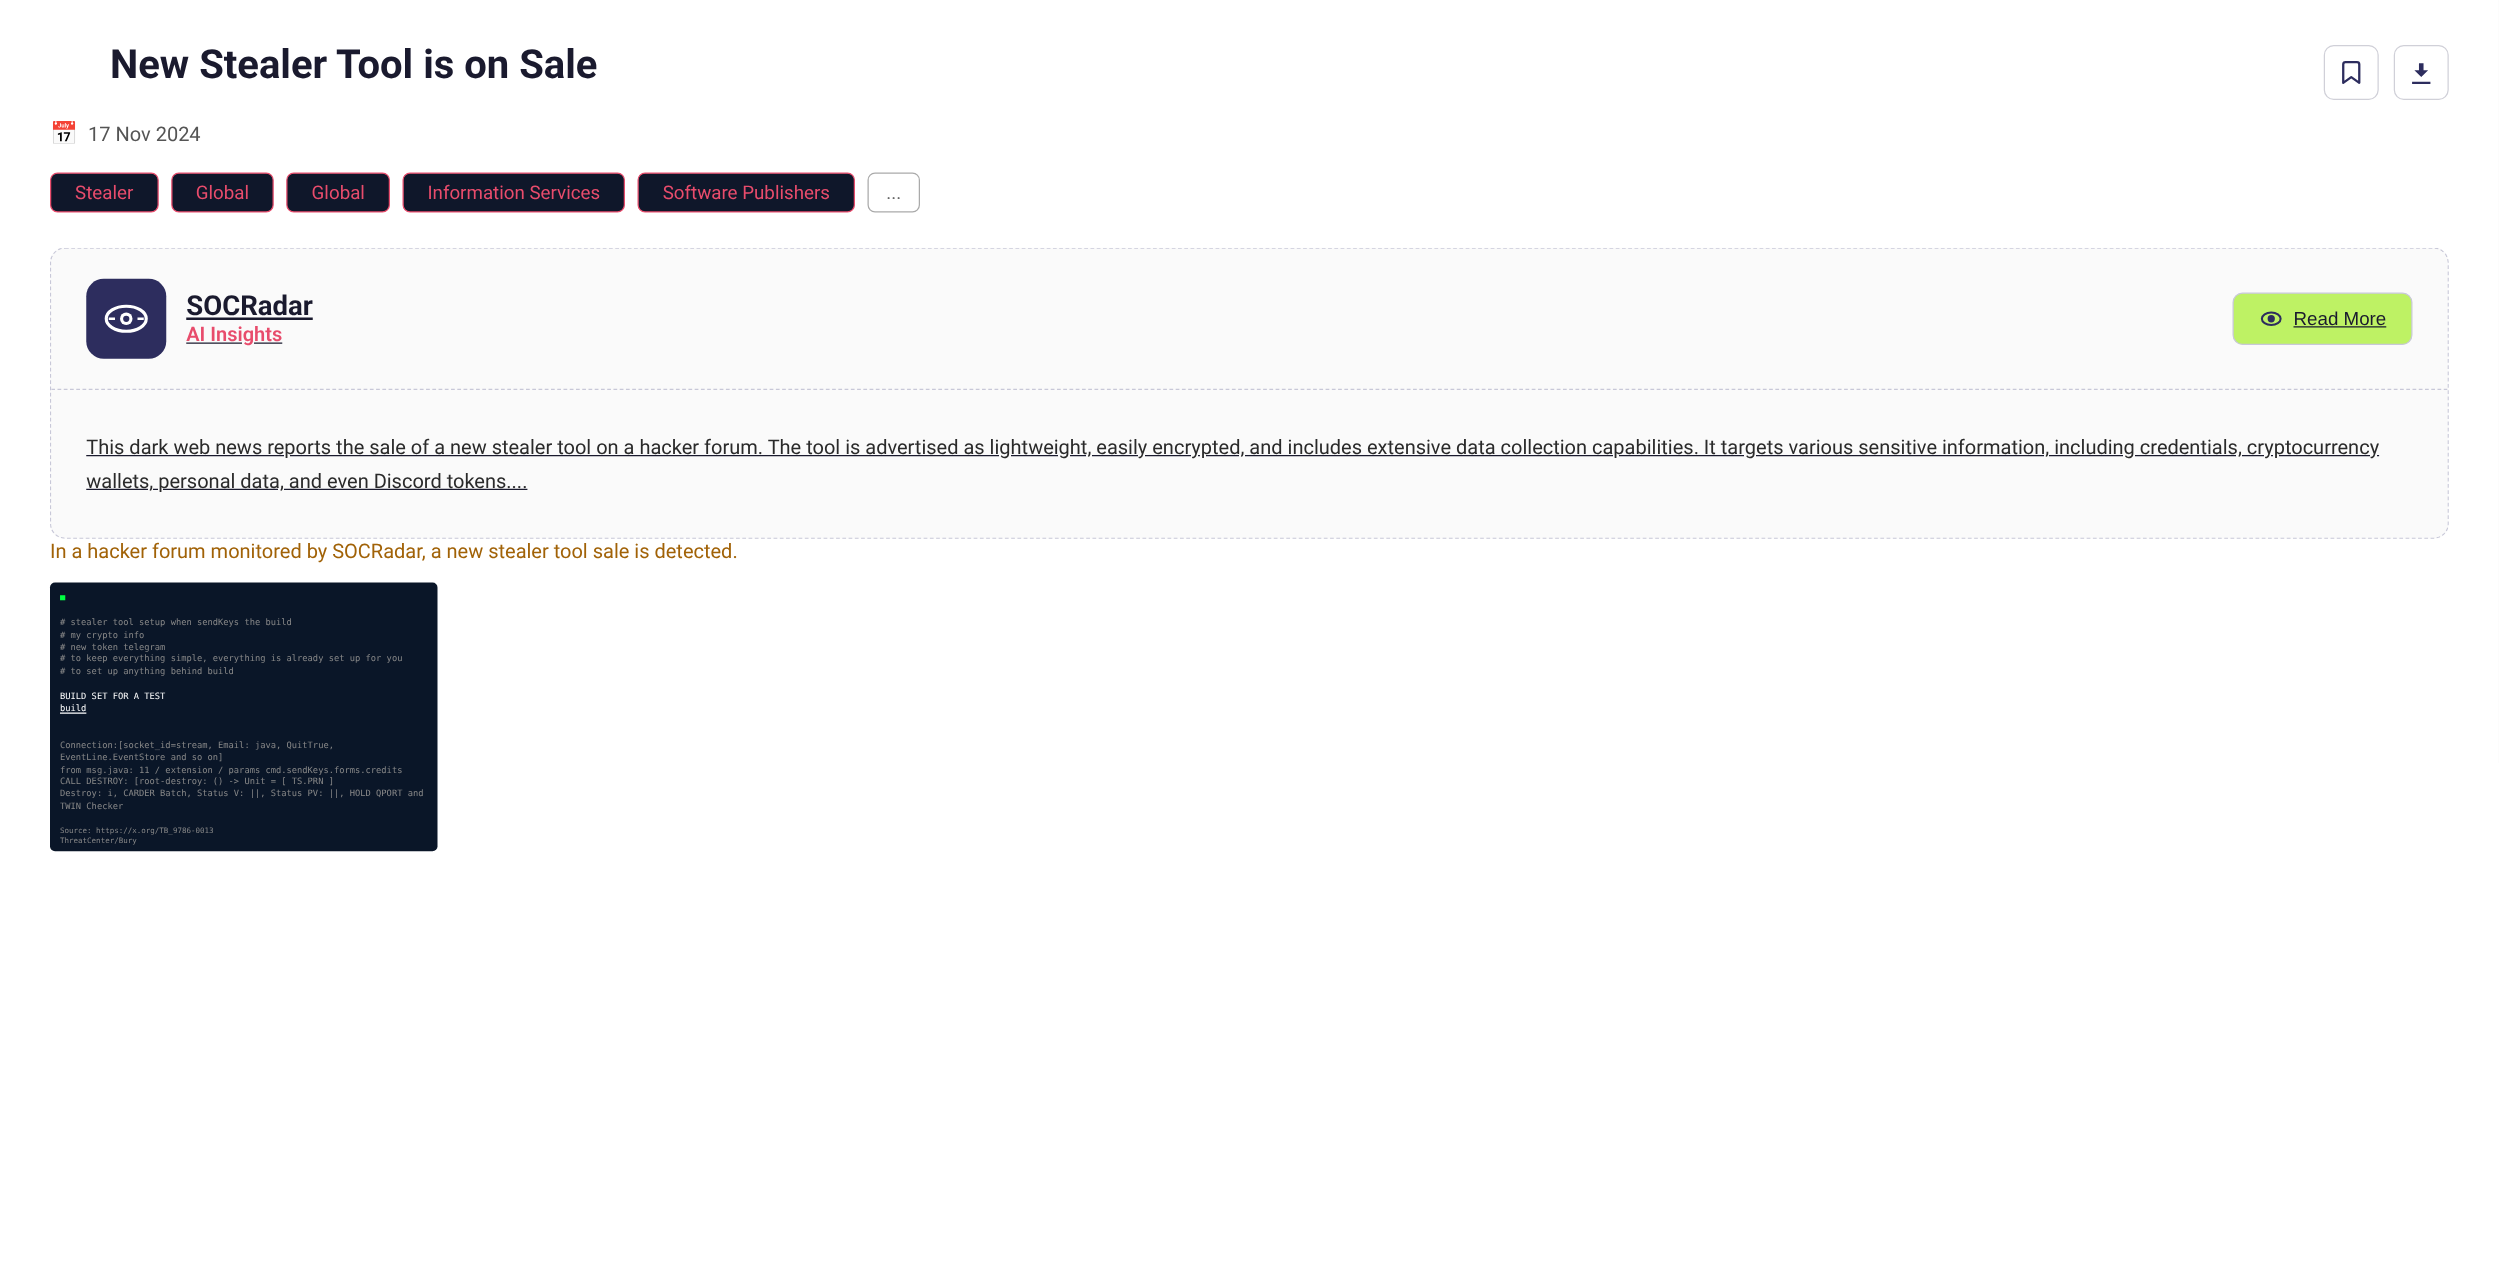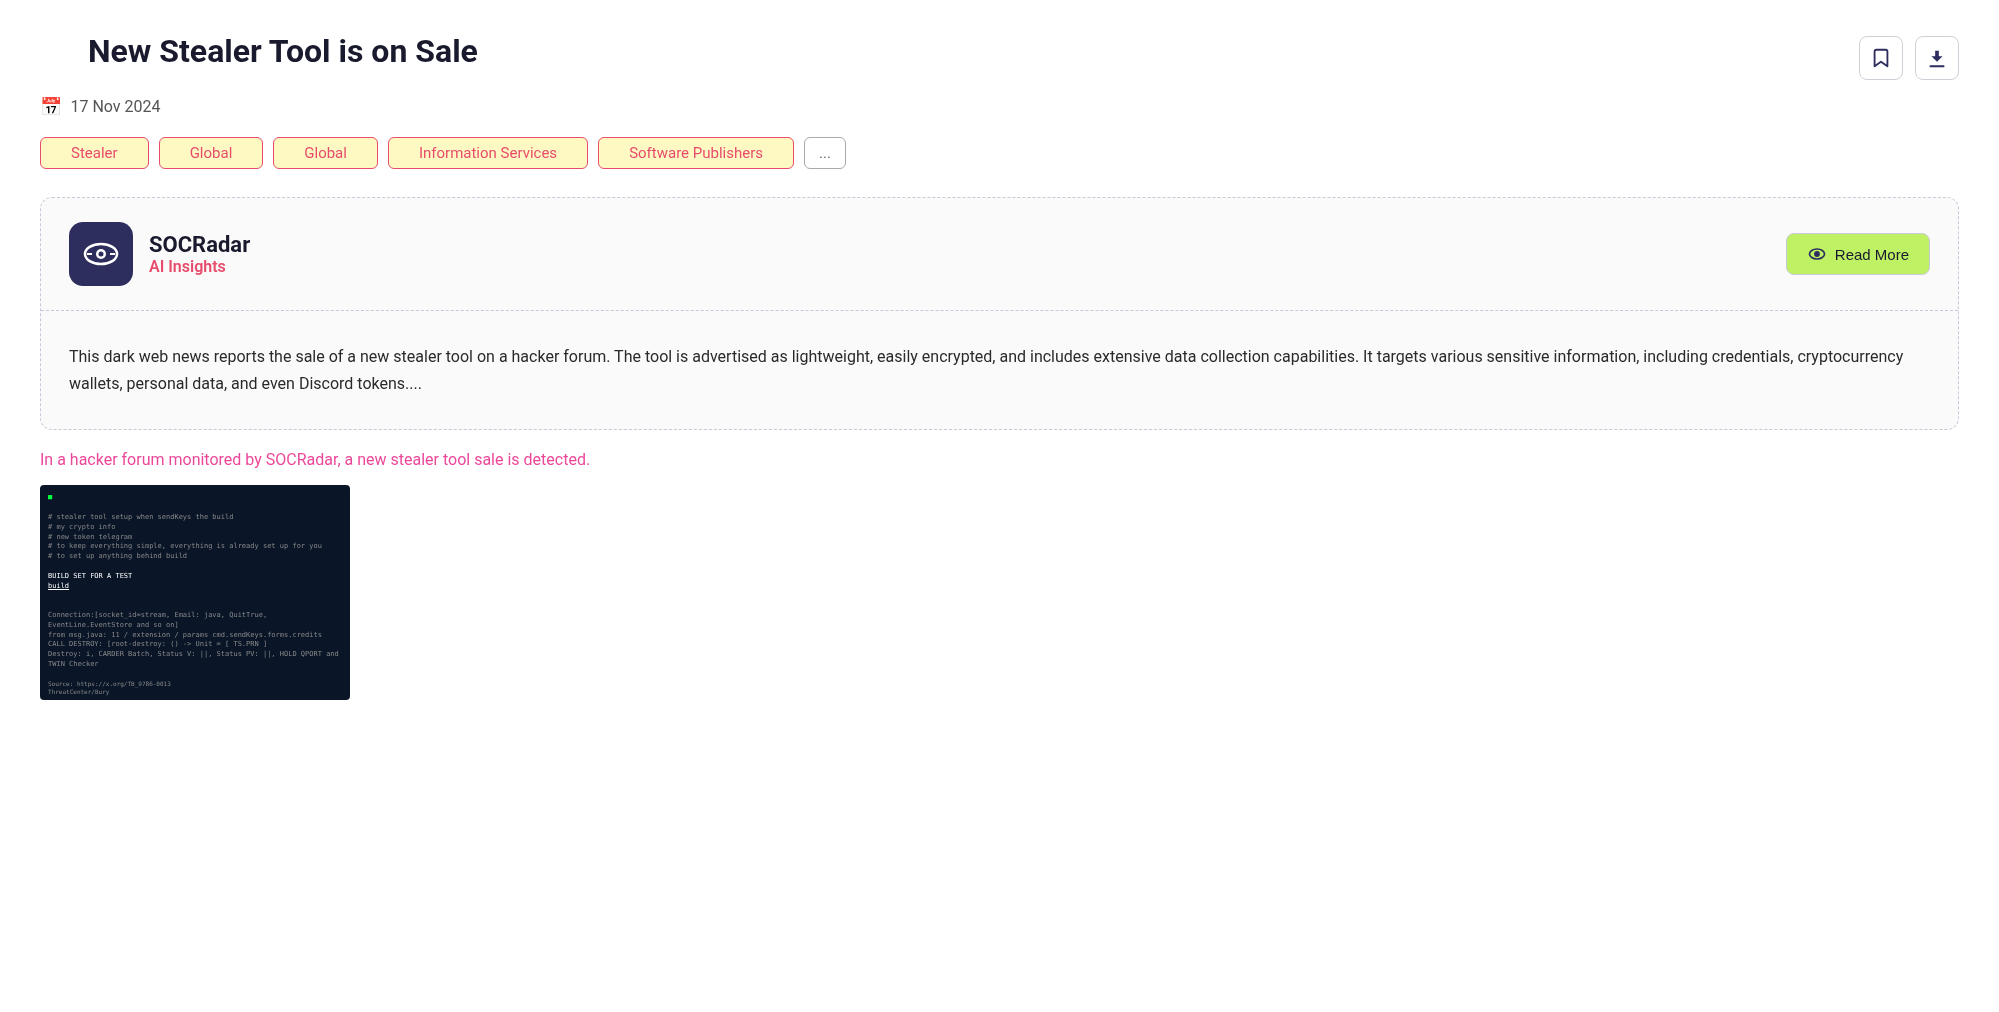--- a/index.html
+++ b/index.html
@@ -76,43 +76,44 @@
       display: flex;
       align-items: center;
       gap: 10px;
       margin-bottom: 28px;
       flex-wrap: wrap;
     }
 
     .tag {
       border: 1.5px solid #e84c6c;
       border-radius: 6px;
-      padding: 6px 30px;
+      padding: 6px 19px;
       font-size: 15px;
       color: #e84c6c;
-      background: #fef9c3;
+      background: #0f172a;
       cursor: pointer;
       white-space: nowrap;
     }
 
     .tag-more {
       border: 1.5px solid #aaa;
       border-radius: 6px;
       padding: 6px 14px;
       font-size: 15px;
       color: #666;
       background: #fff;
       cursor: pointer;
     }
 
     .ai-card {
       border: 1.5px dashed #c8c8d8;
       border-radius: 12px;
       background: #fafafa;
       overflow: hidden;
+      text-decoration: underline;
     }
 
     .ai-card-header {
       display: flex;
       align-items: center;
       justify-content: space-between;
       padding: 24px 28px;
       border-bottom: 1.5px dashed #c8c8d8;
     }
 
@@ -175,23 +176,22 @@
     }
 
     .news-content-text {
       font-size: 16px;
       color: #2a2a2a;
       line-height: 1.7;
     }
 
     .subtitle-text {
       font-size: 16px;
-      color: #ec4899;
+      color: #a16207;
       margin-bottom: 16px;
-      margin-top: 20px;
     }
 
     .screenshot-container {
       width: 310px;
       height: 215px;
       background: #0a1628;
       border-radius: 4px;
       overflow: hidden;
       position: relative;
     }

